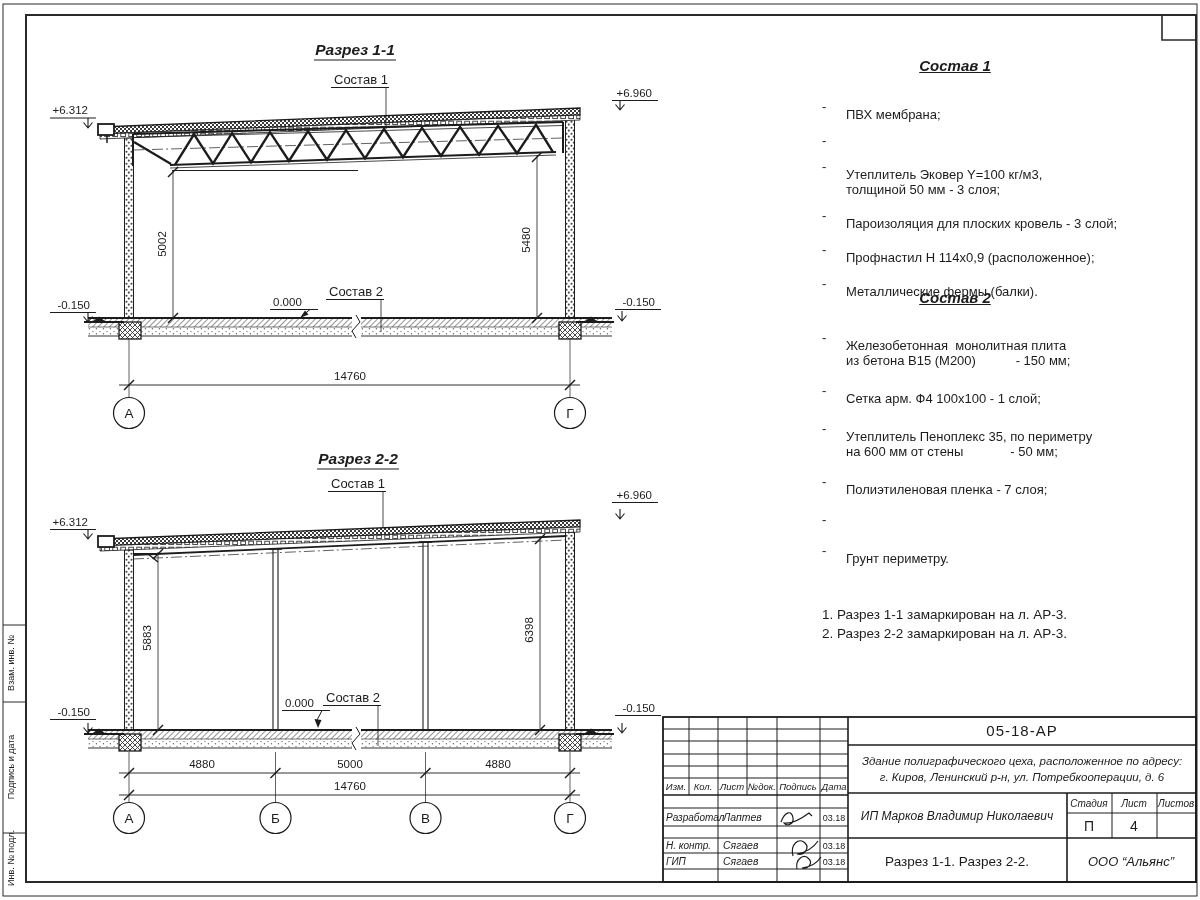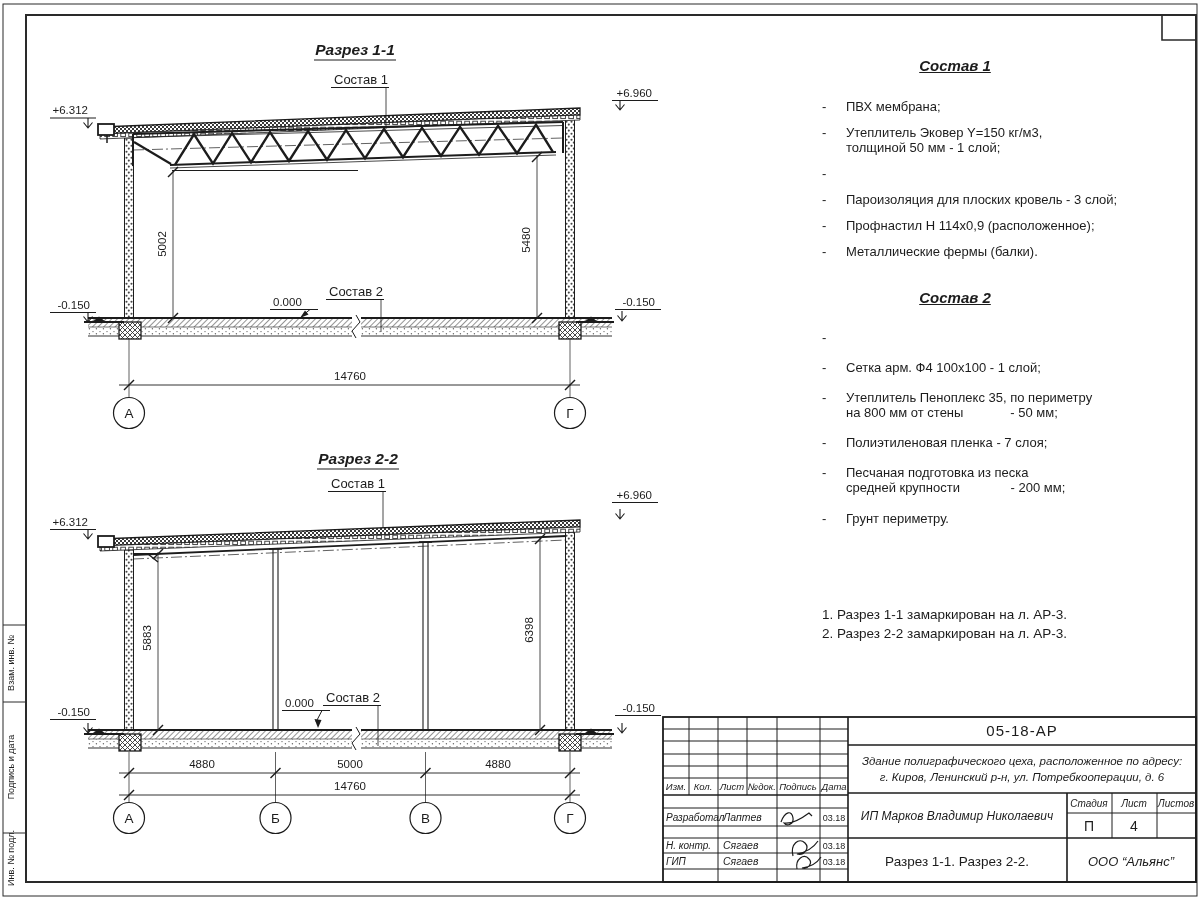--- a/index.html
+++ b/index.html
@@ -6,21 +6,21 @@
   #sheet{position:relative;width:1200px;height:900px;background:#ffffff;
          font-family:"Liberation Sans",sans-serif;color:#1c1c1c;overflow:hidden;}
   #linework{position:absolute;left:0;top:0;width:1200px;height:900px;}
   svg text{fill:#1c1c1c;font-family:"Liberation Sans",sans-serif;}
   .abs{position:absolute;}
   .list-head{font-size:15px;font-weight:bold;font-style:italic;text-decoration:underline;text-align:center;}
   .spec-list{font-size:13px;line-height:1.16;}
   .spec-item{display:flex;margin-bottom:11px;}
   .spec-item.g2{margin-bottom:15px;}
   .spec-item .dash{width:24px;flex:0 0 24px;}
-  .spec-item .txt{white-space:pre-wrap;}
+  .spec-item .txt{white-space:pre-wrap;margin-top:8px;}
   .notes{font-size:13.5px;line-height:1.4;}
 </style>
 </head>
 <body>
 
 <div id="sheet">
 
 <svg id="linework" viewBox="0 0 1200 900" xmlns="http://www.w3.org/2000/svg">
   <defs>
     <pattern id="checker" width="4" height="4" patternUnits="userSpaceOnUse">
@@ -338,63 +338,63 @@
 
 <div class="abs list-head" style="left:820px;top:57px;width:270px;">Состав 1</div>
 
 <div class="abs spec-list" style="left:822px;top:99px;width:368px;">
   <div class="spec-item">
         <span class="dash">-</span>
         <span class="txt">ПВХ мембрана;</span>
       </div>
   <div class="spec-item">
         <span class="dash">-</span>
-        <span class="txt">Утеплитель Эковер Y=150 кг/м3,
-толщиной 50 мм - 1 слой;</span>
-      </div>
-  <div class="spec-item">
-        <span class="dash">-</span>
+      </div>
+  <div class="spec-item">
+        <span class="dash">-</span>
+        <span class="txt">Утеплитель Эковер Y=100 кг/м3,
+толщиной 50 мм - 3 слоя;</span>
       </div>
   <div class="spec-item">
         <span class="dash">-</span>
         <span class="txt">Пароизоляция для плоских кровель - 3 слой;</span>
       </div>
   <div class="spec-item">
         <span class="dash">-</span>
         <span class="txt">Профнастил Н 114х0,9 (расположенное);</span>
       </div>
   <div class="spec-item">
         <span class="dash">-</span>
         <span class="txt">Металлические фермы (балки).</span>
       </div>
 </div>
 
 <div class="abs list-head" style="left:820px;top:289px;width:270px;">Состав 2</div>
 
 <div class="abs spec-list" style="left:822px;top:330px;width:378px;">
   <div class="spec-item g2">
         <span class="dash">-</span>
+        <span class="txt">Железобетонная  монолитная плита
+из бетона В15 (М200)           - 150 мм;</span>
       </div>
   <div class="spec-item g2">
         <span class="dash">-</span>
         <span class="txt">Сетка арм. Ф4 100х100 - 1 слой;</span>
       </div>
   <div class="spec-item g2">
         <span class="dash">-</span>
         <span class="txt">Утеплитель Пеноплекс 35, по периметру
-на 800 мм от стены             - 50 мм;</span>
+на 600 мм от стены             - 50 мм;</span>
       </div>
   <div class="spec-item g2">
         <span class="dash">-</span>
         <span class="txt">Полиэтиленовая пленка - 7 слоя;</span>
       </div>
   <div class="spec-item g2">
         <span class="dash">-</span>
-        <span class="txt">Песчаная подготовка из песка
-средней крупности              - 200 мм;</span>
       </div>
   <div class="spec-item g2">
         <span class="dash">-</span>
         <span class="txt">Грунт периметру.</span>
       </div>
 </div>
 
 <div class="abs notes" style="left:822px;top:606px;width:380px;">
   <div>1. Разрез 1-1 замаркирован на л. АР-3.</div>
   <div>2. Разрез 2-2 замаркирован на л. АР-3.</div>

